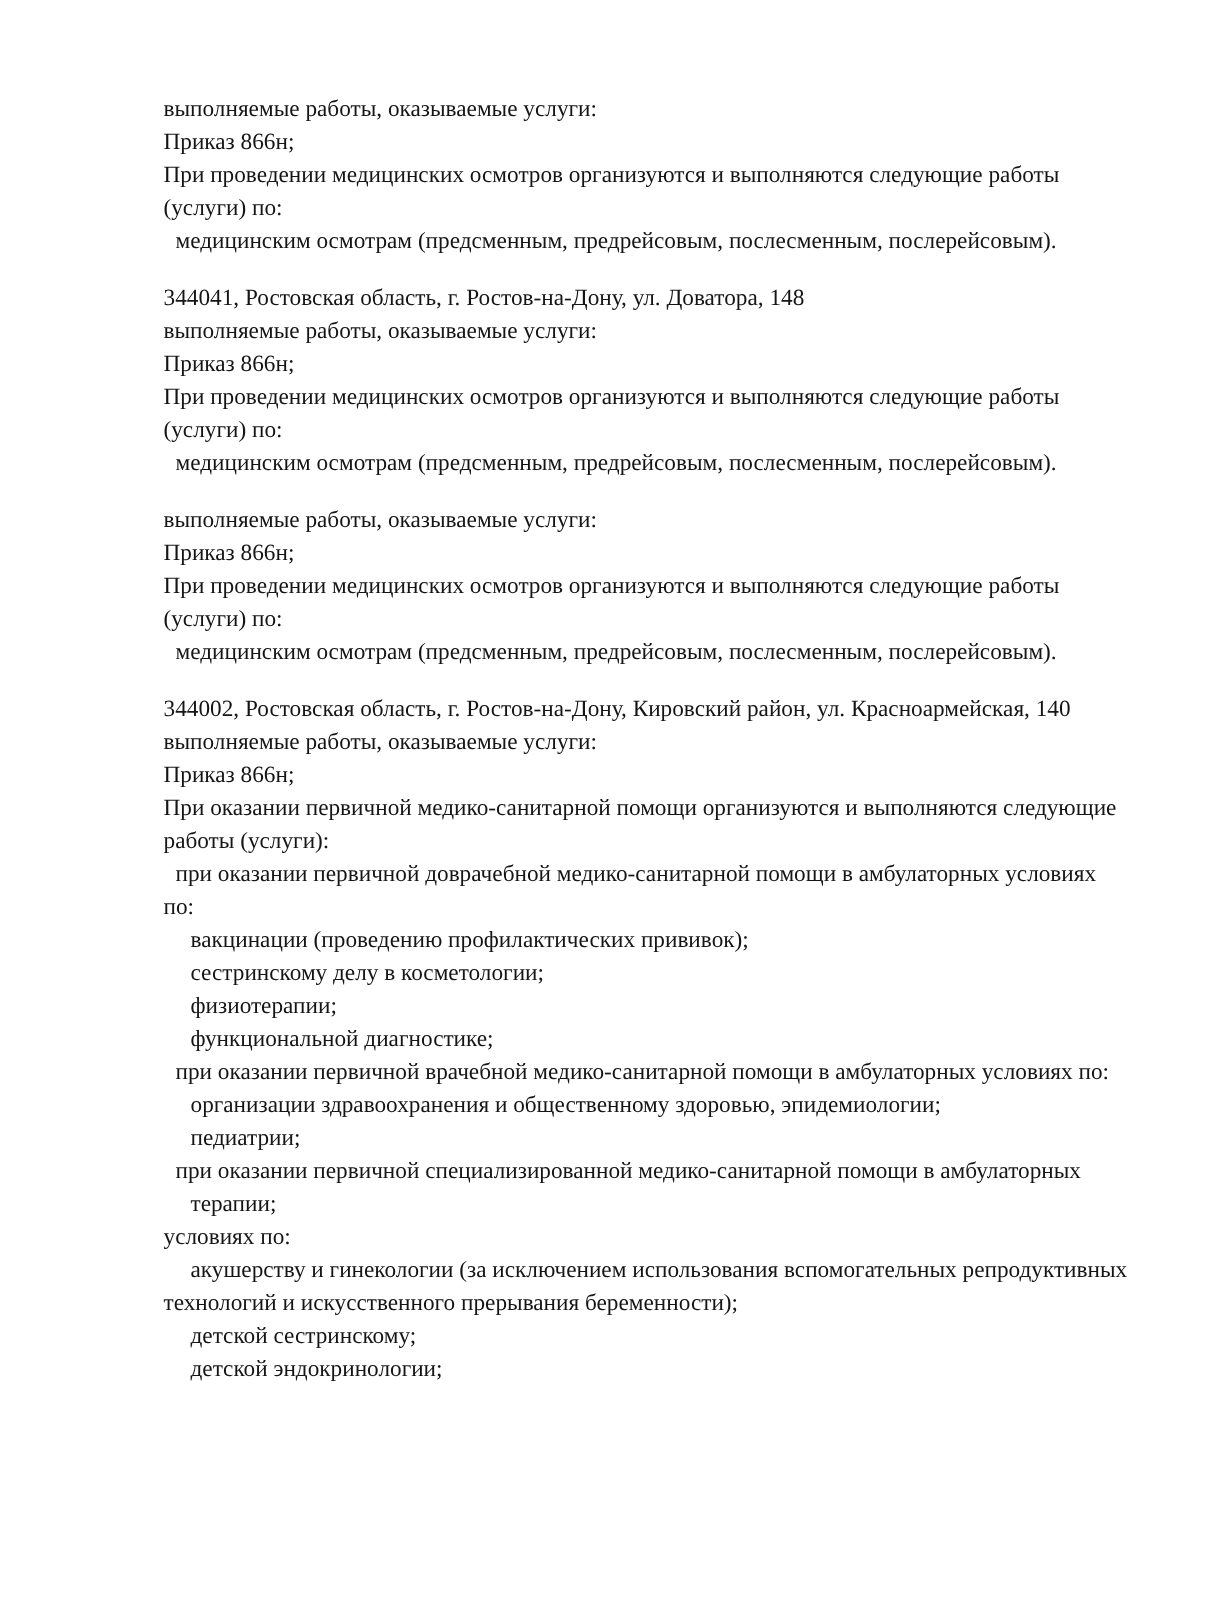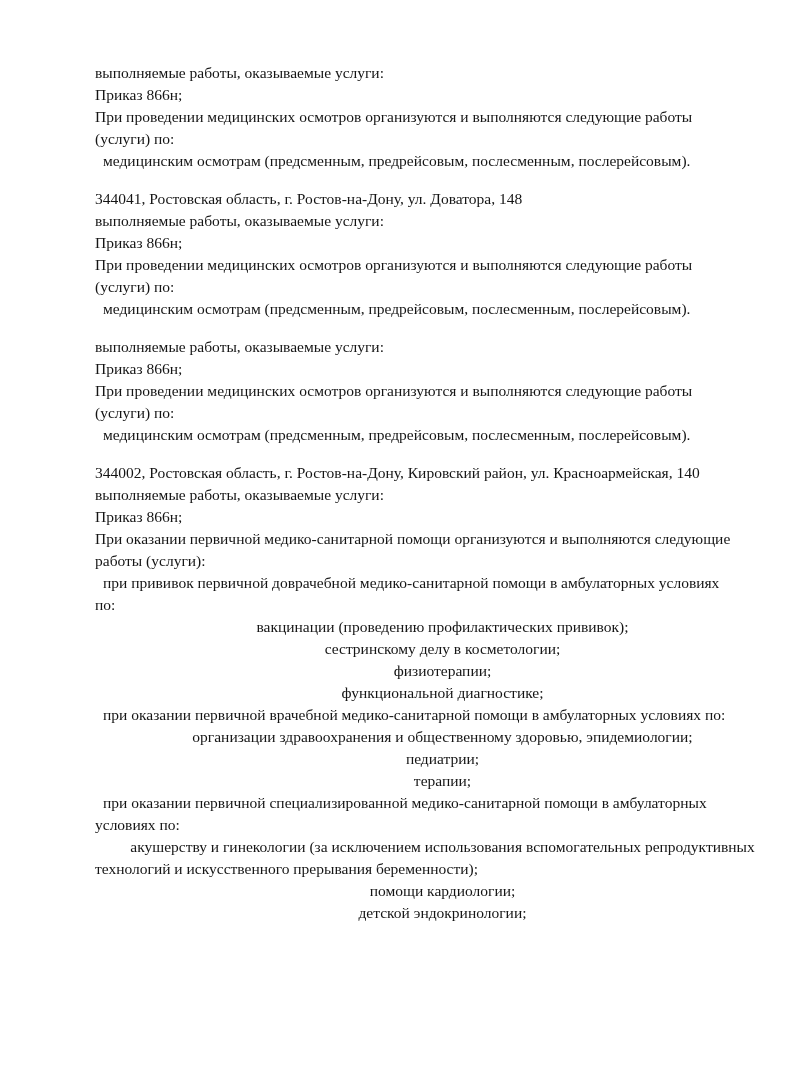--- a/index.html
+++ b/index.html
@@ -21,27 +21,28 @@
     right: 40px;
     font-family: "Liberation Serif", "DejaVu Serif", serif;
     font-size: 15.5px;
     font-weight: 400;
     color: #151515;
   }
   .doc-line {
     height: 22px;
     line-height: 22px;
     white-space: nowrap;
+    margin-left: 14px;
   }
   .doc-line.blank {
     height: 16px;
   }
   .indent-0 { padding-left: 0; }
   .indent-1 { padding-left: 8px; }
-  .indent-2 { padding-left: 18px; text-align: center; }
+  .indent-2 { padding-left: 18px; }
 </style>
 </head>
 <body>
 
 <div class="page">
   <div class="doc-body" id="doc-body" style="color: rgb(21, 21, 21);">
       <div class="doc-line indent-0">выполняемые работы, оказываемые услуги:</div>
       <div class="doc-line indent-0">Приказ 866н;</div>
       <div class="doc-line indent-0">При проведении медицинских осмотров организуются и выполняются следующие работы</div>
       <div class="doc-line indent-0">(услуги) по:</div>
@@ -58,30 +59,30 @@
       <div class="doc-line indent-0">Приказ 866н;</div>
       <div class="doc-line indent-0">При проведении медицинских осмотров организуются и выполняются следующие работы</div>
       <div class="doc-line indent-0">(услуги) по:</div>
       <div class="doc-line indent-1">медицинским осмотрам (предсменным, предрейсовым, послесменным, послерейсовым).</div>
       <div class="doc-line indent-0 blank"></div>
       <div class="doc-line indent-0">344002, Ростовская область, г. Ростов-на-Дону, Кировский район, ул. Красноармейская, 140</div>
       <div class="doc-line indent-0">выполняемые работы, оказываемые услуги:</div>
       <div class="doc-line indent-0">Приказ 866н;</div>
       <div class="doc-line indent-0">При оказании первичной медико-санитарной помощи организуются и выполняются следующие</div>
       <div class="doc-line indent-0">работы (услуги):</div>
-      <div class="doc-line indent-1">при прививок первичной доврачебной медико-санитарной помощи в амбулаторных условиях</div>
+      <div class="doc-line indent-1">при оказании первичной доврачебной медико-санитарной помощи в амбулаторных условиях</div>
       <div class="doc-line indent-0">по:</div>
       <div class="doc-line indent-2">вакцинации (проведению профилактических прививок);</div>
       <div class="doc-line indent-2">сестринскому делу в косметологии;</div>
       <div class="doc-line indent-2">физиотерапии;</div>
       <div class="doc-line indent-2">функциональной диагностике;</div>
       <div class="doc-line indent-1">при оказании первичной врачебной медико-санитарной помощи в амбулаторных условиях по:</div>
       <div class="doc-line indent-2">организации здравоохранения и общественному здоровью, эпидемиологии;</div>
       <div class="doc-line indent-2">педиатрии;</div>
+      <div class="doc-line indent-1">при оказании первичной специализированной медико-санитарной помощи в амбулаторных</div>
       <div class="doc-line indent-2">терапии;</div>
-      <div class="doc-line indent-1">при оказании первичной специализированной медико-санитарной помощи в амбулаторных</div>
       <div class="doc-line indent-0">условиях по:</div>
       <div class="doc-line indent-2">акушерству и гинекологии (за исключением использования вспомогательных репродуктивных</div>
       <div class="doc-line indent-0">технологий и искусственного прерывания беременности);</div>
-      <div class="doc-line indent-2">помощи кардиологии;</div>
+      <div class="doc-line indent-2">детской сестринскому;</div>
       <div class="doc-line indent-2">детской эндокринологии;</div>
     </div>
 </div>
 
 </body></html>

